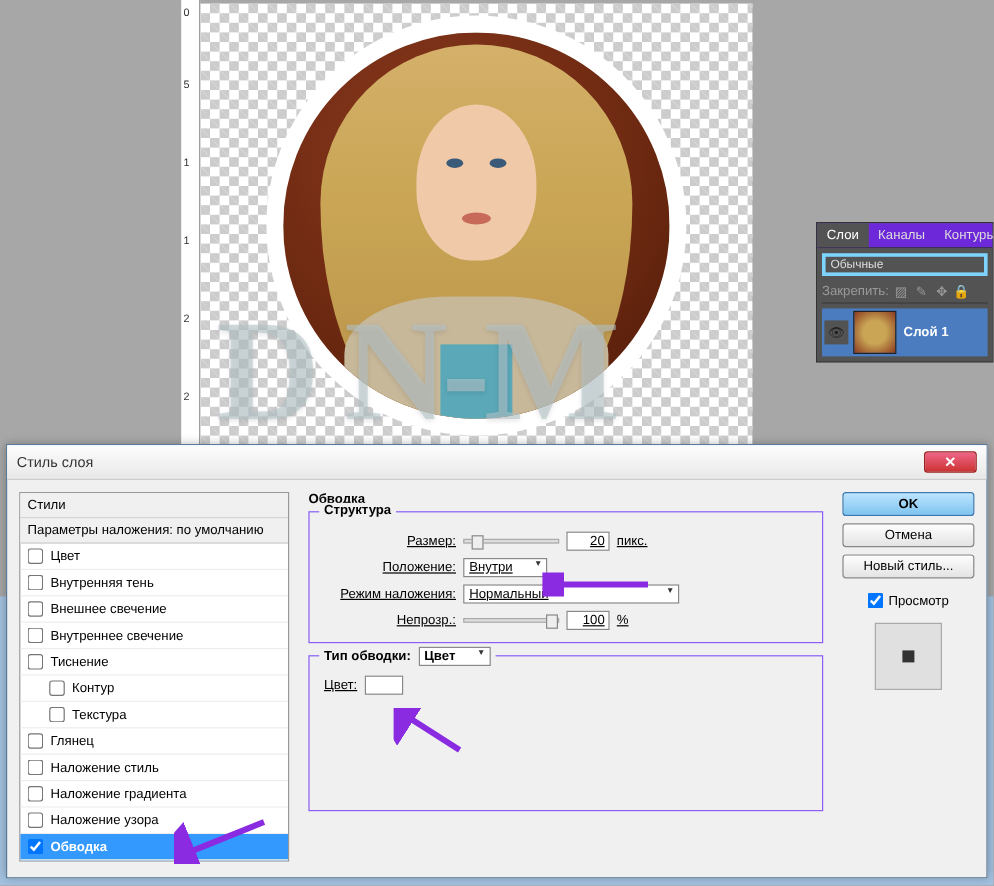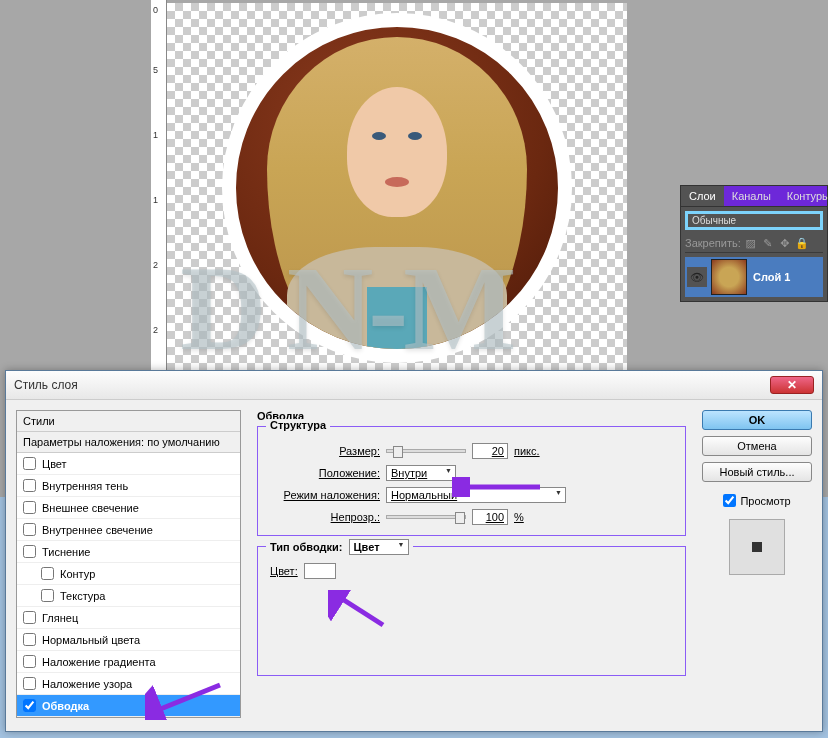--- a/index.html
+++ b/index.html
@@ -173,21 +173,21 @@
             <div class="style-row sub">
               <input type="checkbox" style="">
               <span>Текстура</span>
             </div>
             <div class="style-row">
               <input type="checkbox" style="">
               <span>Глянец</span>
             </div>
             <div class="style-row">
               <input type="checkbox" style="">
-              <span>Нормальный цвета</span>
+              <span>Наложение стиль</span>
             </div>
             <div class="style-row">
               <input type="checkbox" style="">
               <span>Наложение градиента</span>
             </div>
             <div class="style-row">
               <input type="checkbox" style="">
               <span>Наложение узора</span>
             </div>
             <div class="style-row active">

